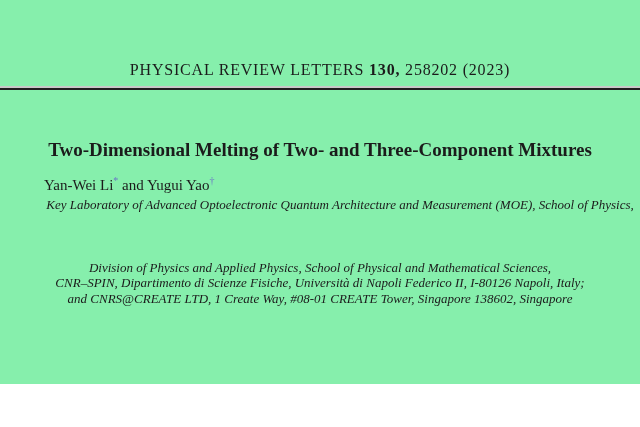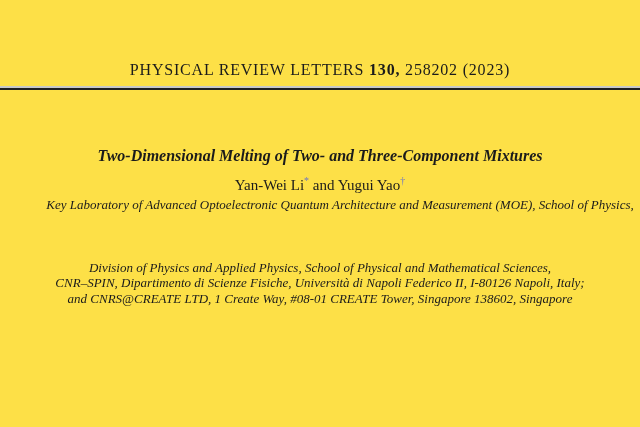--- a/index.html
+++ b/index.html
@@ -1,20 +1,20 @@
 <!DOCTYPE html>
 <html><head>
 <meta charset="utf-8">
 <style>
   html, body { margin: 0; padding: 0; background: #ffffff; }
   .page {
     position: relative;
     width: 640px;
-    height: 427px;
-    background: #fde047;
+    height: 384px;
+    background: #86efac;
     font-family: "Liberation Serif", serif;
     color: #1b1b1b;
     overflow: hidden;
   }
   .masthead {
     position: absolute;
     top: 61px; left: 0; right: 0;
     text-align: center;
     font-size: 16px;
     letter-spacing: 0.8px;
@@ -25,33 +25,33 @@
   .rule {
     position: absolute;
     top: 88px; left: 0; right: 0;
     height: 2px;
     background: #1f1f1f;
     box-shadow: 0 -2px 0 #c8c8c8;
   }
   .title {
     position: absolute;
     top: 139px; left: 0; right: 0;
-    margin: 8px;
+    margin: 0;
     text-align: center;
-    font-size: 16px;
+    font-size: 19px;
     font-weight: bold;
     white-space: nowrap;
-    font-style: italic;
   }
   .authors {
     position: absolute;
     left: 0; right: 0;
-    text-align: center;
+    text-align: left;
     font-size: 15px;
     white-space: nowrap;
+    padding-left: 44px;
   }
   .authors-1 { top: 177px; }
   .authors-2 { top: 239px; }
   sup.mark {
     color: #6a74c8;
     font-size: 10px;
     line-height: 0;
     vertical-align: super;
     cursor: pointer;
   }

